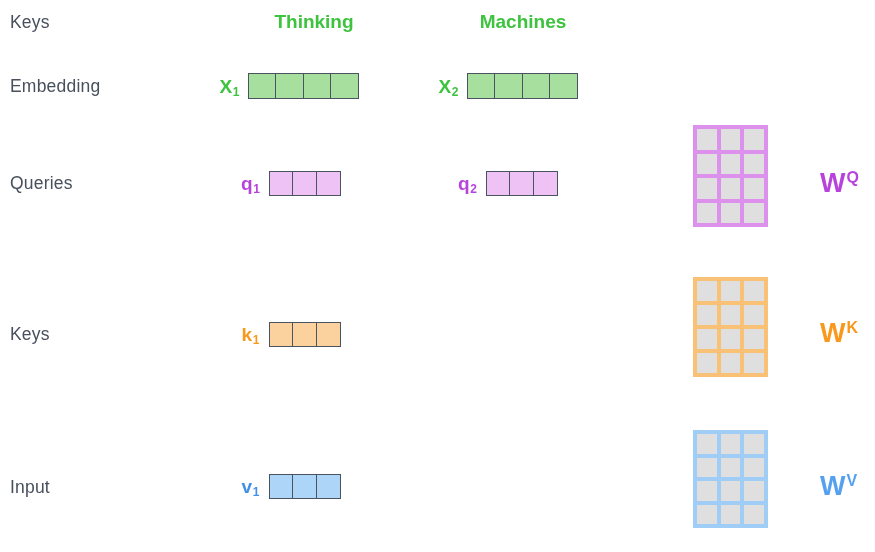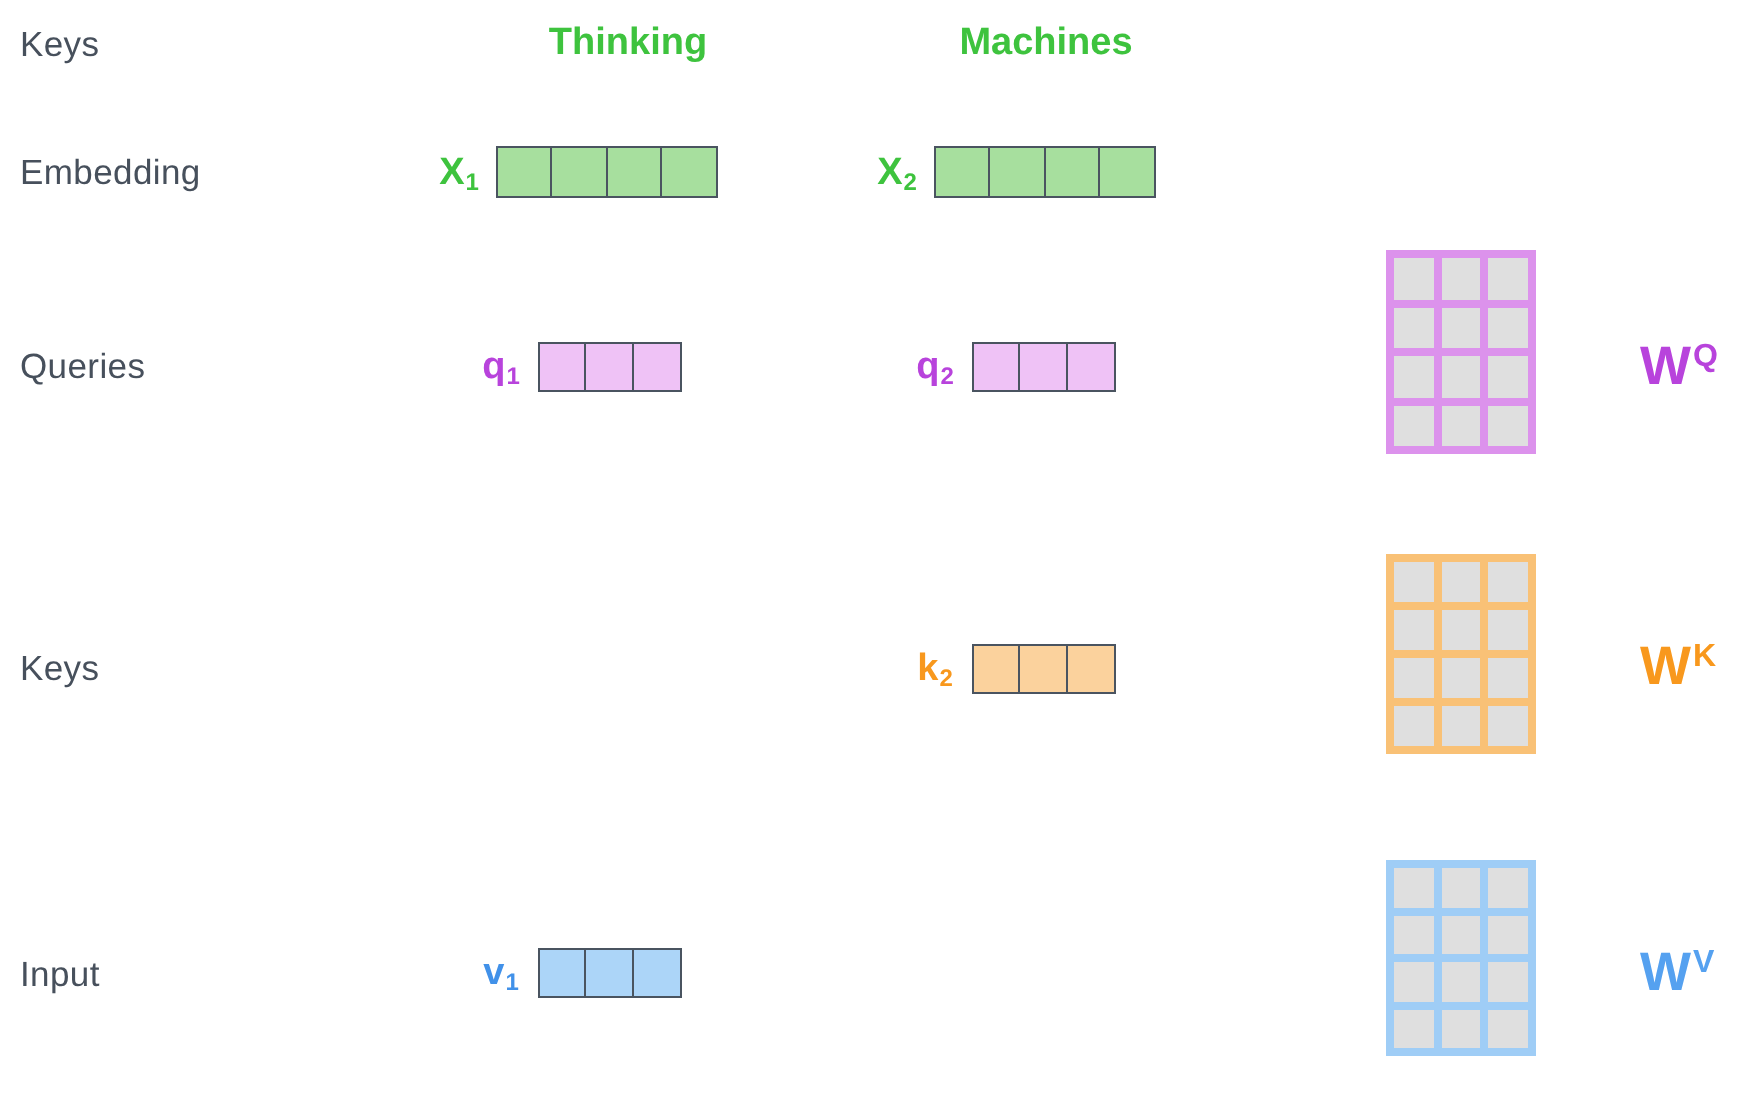--- a/index.html
+++ b/index.html
@@ -149,22 +149,22 @@
   </div>
   <div class="vec-group" style="left:453px;top:171px">
     <span class="vec-label purple-text"><span>q</span><span class="sub">2</span></span>
     <div class="vec qkv purple-cells">
         <div class="cell"></div>
         <div class="cell"></div>
         <div class="cell"></div>
       </div>
   </div>
 
-  <div class="vec-group" style="left:453px;top:322px">
-    <span class="vec-label orange-text"><span>k</span><span class="sub">2</span></span>
+  <div class="vec-group" style="left:236px;top:322px">
+    <span class="vec-label orange-text"><span>k</span><span class="sub">1</span></span>
     <div class="vec qkv orange-cells">
         <div class="cell"></div>
         <div class="cell"></div>
         <div class="cell"></div>
       </div>
   </div>
 
   <div class="vec-group" style="left:236px;top:474px">
     <span class="vec-label blue-text"><span>v</span><span class="sub">1</span></span>
     <div class="vec qkv blue-cells">

